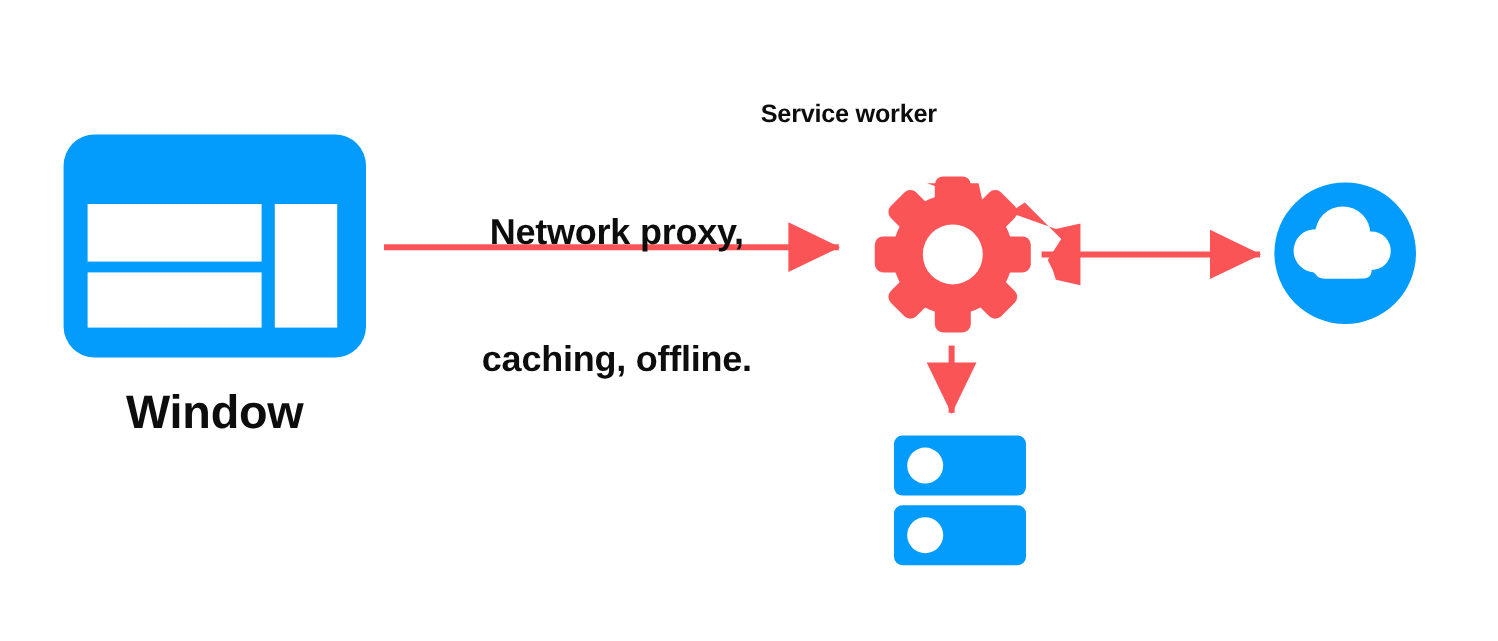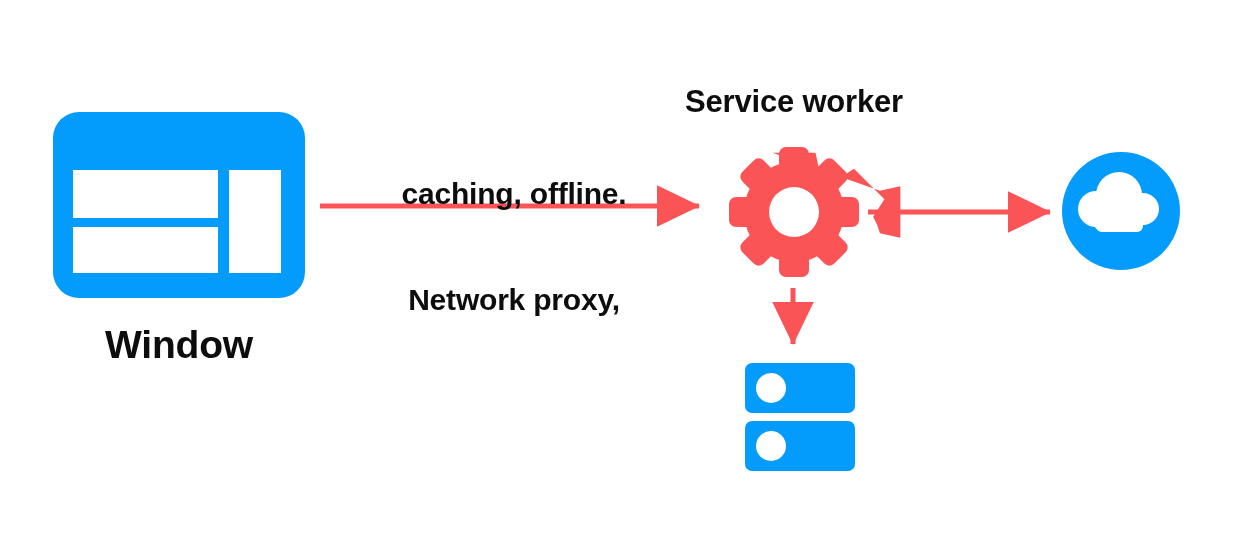--- a/index.html
+++ b/index.html
@@ -39,22 +39,22 @@
     left: 53px;
     top: 322px;
     width: 252px;
     text-align: center;
     font-size: 39px;
   }
   #label-service-worker {
     left: 634px;
     top: 84px;
     width: 320px;
-    text-align: center;
-    font-size: 31px;
+    text-align: left;
+    font-size: 21px;
   }
   #label-edge-network {
     left: 380px;
     top: 105px;
     width: 268px;
     text-align: center;
     font-size: 30px;
   }
   #label-edge-network .edge-line {
     display: block;
@@ -256,17 +256,17 @@
       </g>
     </g>
 
   </svg>
 
   <div class="node-label" id="label-window">Window</div>
 
   <div class="node-label" id="label-service-worker">Service worker</div>
 
   <div class="node-label" id="label-edge-network">
+    <span class="edge-line">Network proxy,</span>
     <span class="edge-line">caching, offline.</span>
-    <span class="edge-line">Network proxy,</span>
   </div>
 
 </div>
 
 </body></html>

